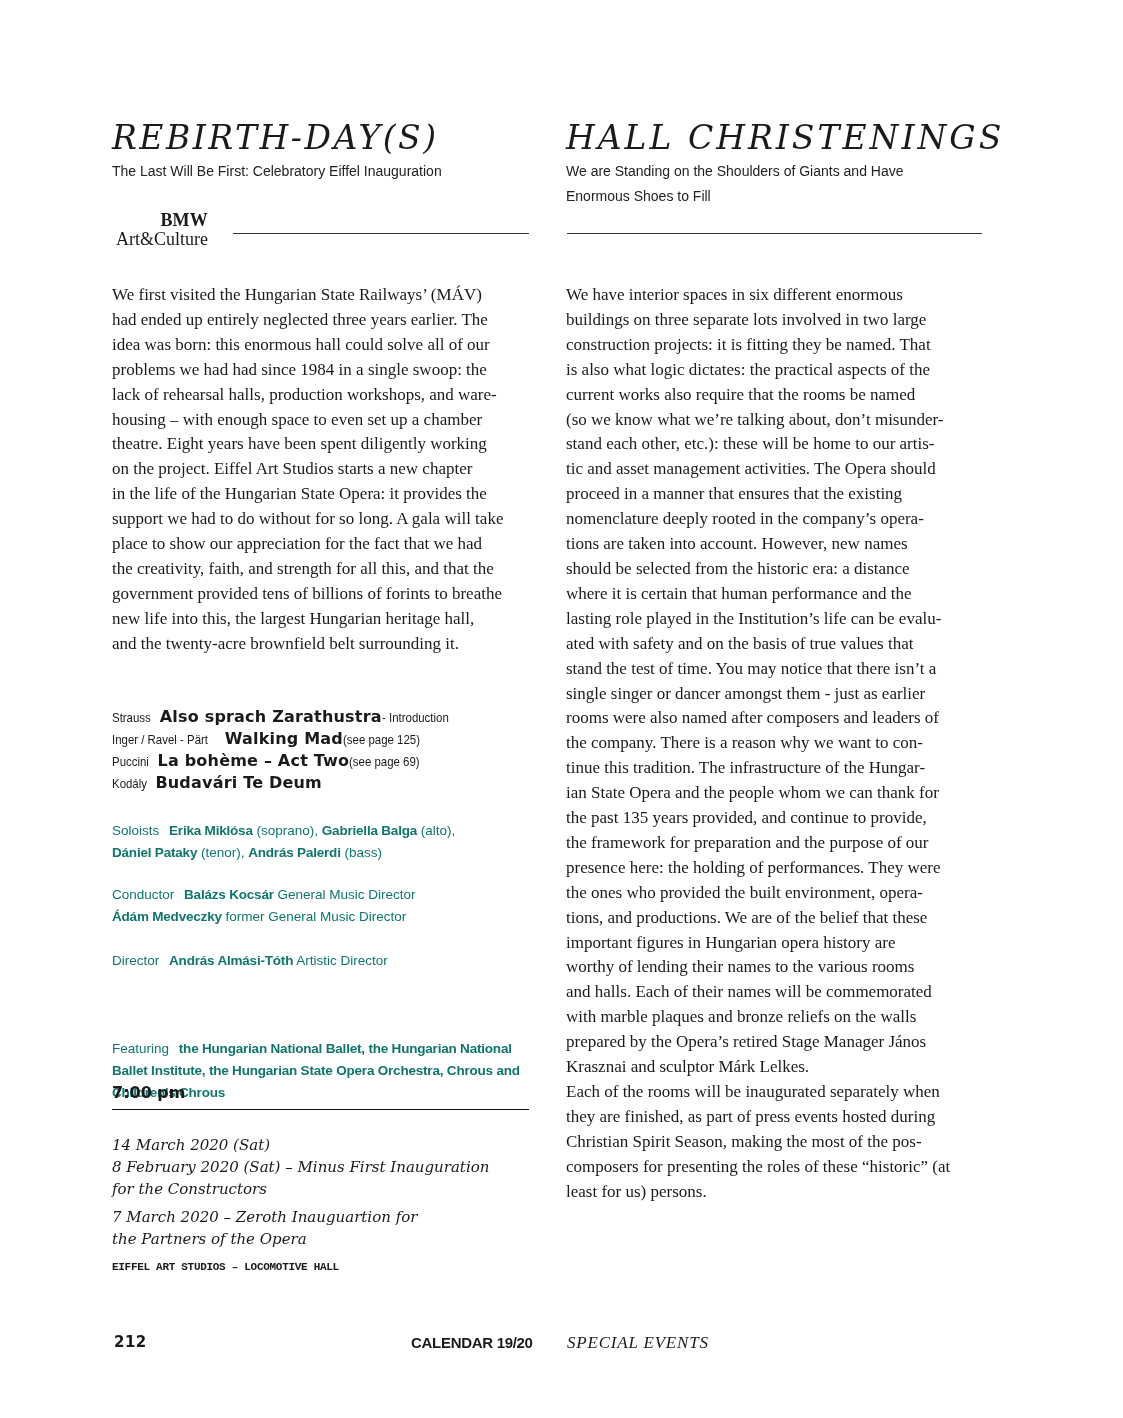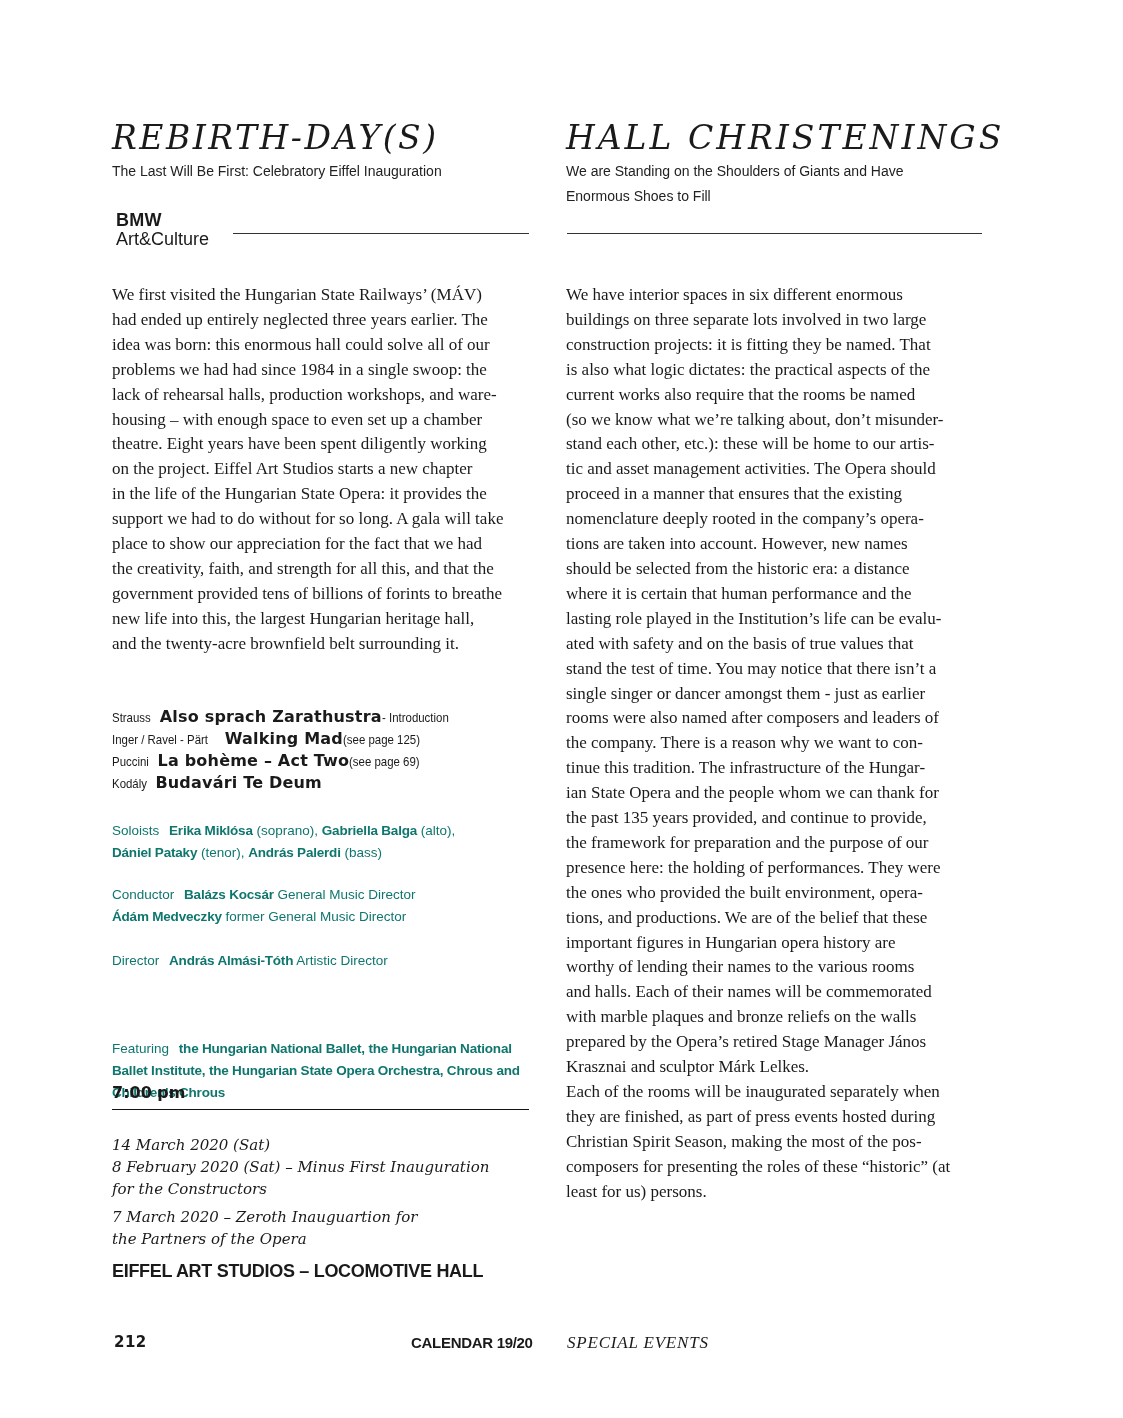--- a/index.html
+++ b/index.html
@@ -14,21 +14,21 @@
     font-style: italic; font-weight: normal;
     font-size: 33px; letter-spacing: 2.5px; line-height: 40px;
     white-space: nowrap; margin: 0; color: #1a1a1a;
   }
   .col-right .title { letter-spacing: 3px; }
   .subtitle {
     position: absolute; top: 159px; left: 0; width: 420px;
     font-family: "Liberation Sans", sans-serif; font-size: 14px;
     line-height: 25px; color: #222; margin: 0;
   }
-  .logo { position: absolute; top: 211px; left: 4px; font-family: Liberation Sans, sans-serif; line-height: 19px; }
+  .logo { position: absolute; top: 211px; left: 4px; font-family: Liberation Serif, serif; line-height: 19px; text-align: right; }
   .logo .l1 { font-weight: bold; font-size: 18px; display: block; letter-spacing: 0.2px; }
   .logo .l2 { font-size: 18px; display: block; }
   .rule { position: absolute; height: 1px; background: #333; }
   .rule-left { top: 233px; left: 121px; width: 296px; }
   .rule-right { top: 233px; left: 1px; width: 415px; }
 
   .body-text {
     position: absolute; top: 283px; left: 0; width: 420px;
     font-family: "Liberation Serif", "DejaVu Serif", serif;
     font-size: 17px; line-height: 24.9px; color: #1a1a1a; margin: 0;
@@ -61,21 +61,21 @@
   .rule-time { top: 1109px; left: 0; width: 417px; background: #111; }
 
   .dates {
     position: absolute; top: 1134px; left: 0; width: 420px;
     font-family: "DejaVu Serif", serif; font-style: italic; font-size: 15px; line-height: 22px; color: #1a1a1a;
   }
   .dates .d { display: block; }
   .dates .gap { margin-top: 6px; }
   .venue {
     position: absolute; top: 1261px; left: 0;
-    font-family: Liberation Sans, sans-serif; font-weight: bold; font-size: 18px; letter-spacing: -0.3px; white-space: nowrap;
+    font-family: Liberation Mono, monospace; font-weight: bold; font-size: 11px; letter-spacing: -0.3px; white-space: nowrap;
   }
 
   .footer-page {
     position: absolute; top: 1333px; left: 114px;
     font-family: "DejaVu Sans", sans-serif; font-weight: bold; font-size: 15px; letter-spacing: 0.5px; text-align: center;
   }
   .footer-cal {
     position: absolute; top: 1334px; left: 411px;
     font-family: "Liberation Sans", sans-serif; font-weight: bold; font-size: 15px; letter-spacing: -0.3px;
   }

